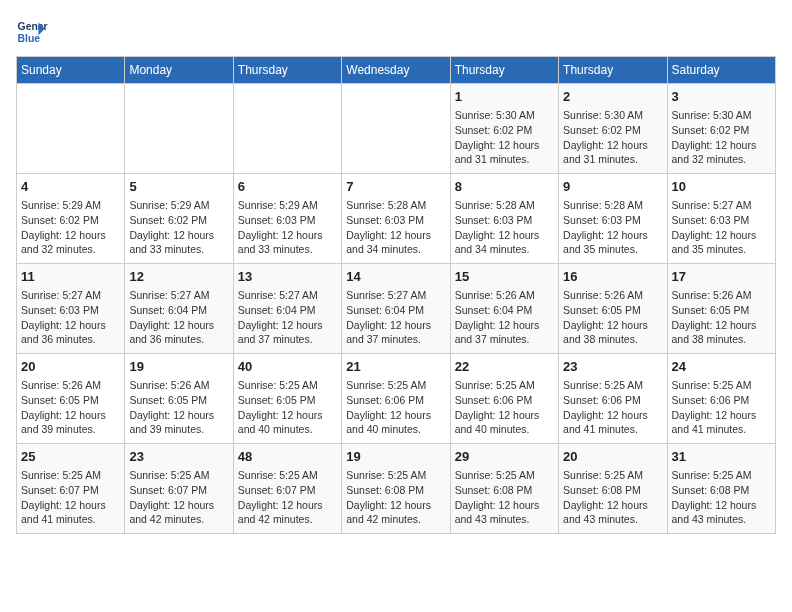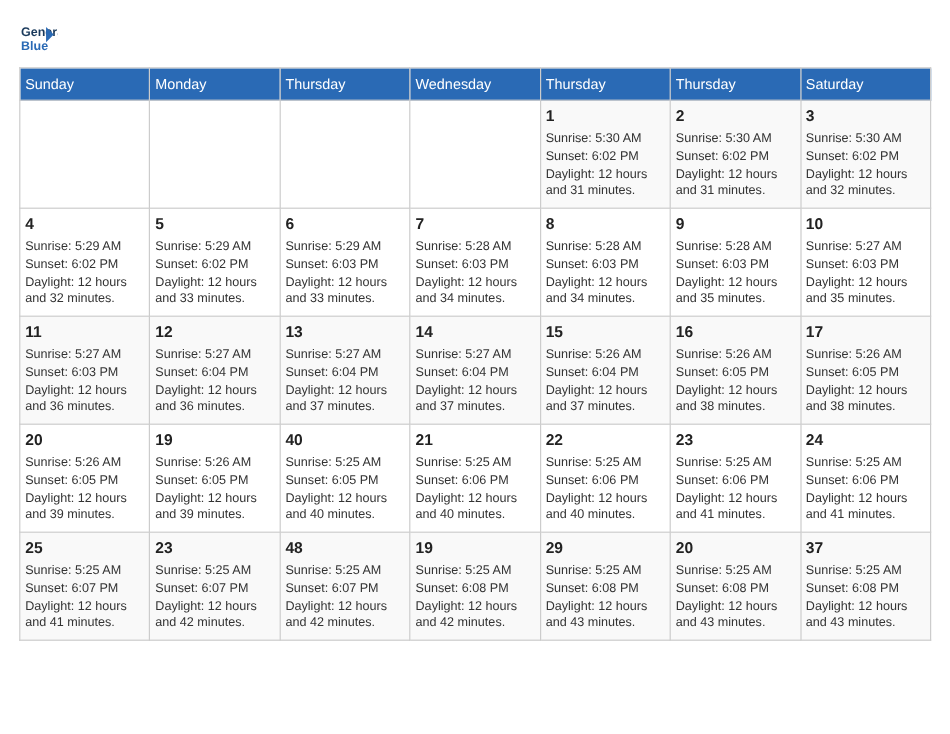--- a/index.html
+++ b/index.html
@@ -331,21 +331,21 @@
 and 43 minutes.</div>
         </td>
         <td>
           <div class="day-number">20</div>
           <div class="day-info" style="white-space: pre-line;">Sunrise: 5:25 AM
 Sunset: 6:08 PM
 Daylight: 12 hours
 and 43 minutes.</div>
         </td>
         <td>
-          <div class="day-number">37</div>
+          <div class="day-number">31</div>
           <div class="day-info" style="white-space: pre-line;">Sunrise: 5:25 AM
 Sunset: 6:08 PM
 Daylight: 12 hours
 and 43 minutes.</div>
         </td>
       </tr>
     </tbody>
 </table>
 
 </body></html>

